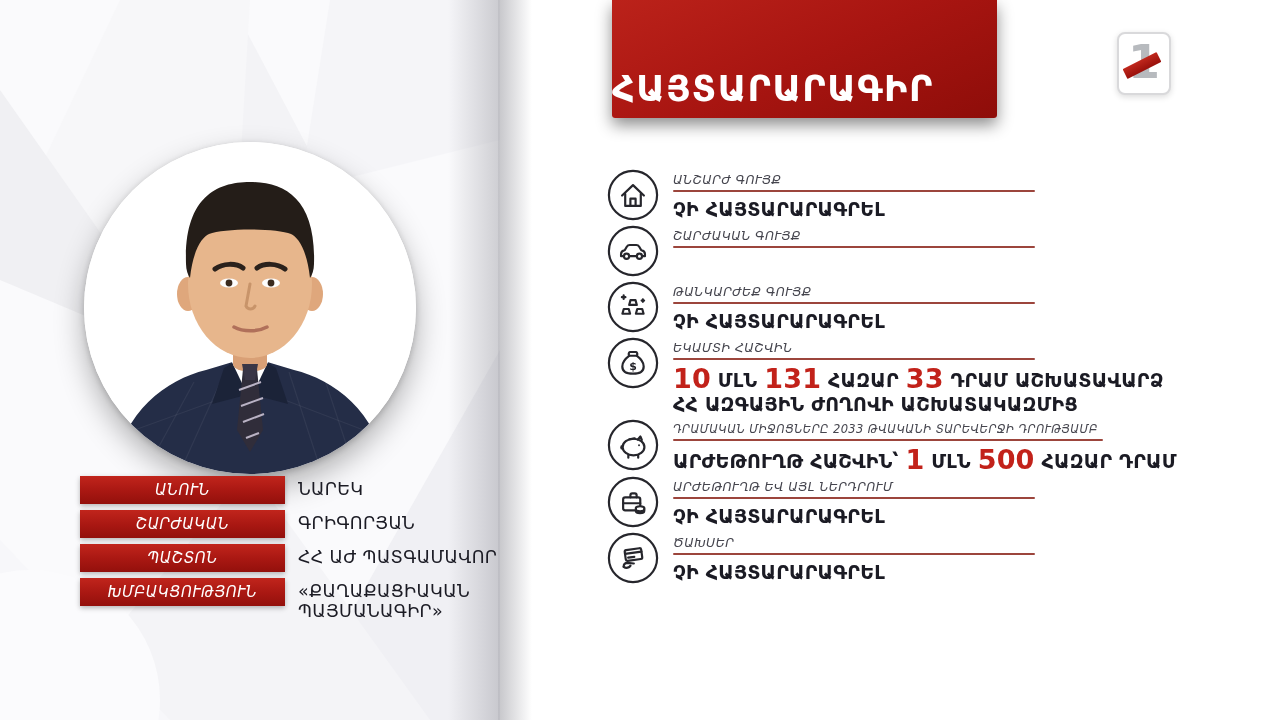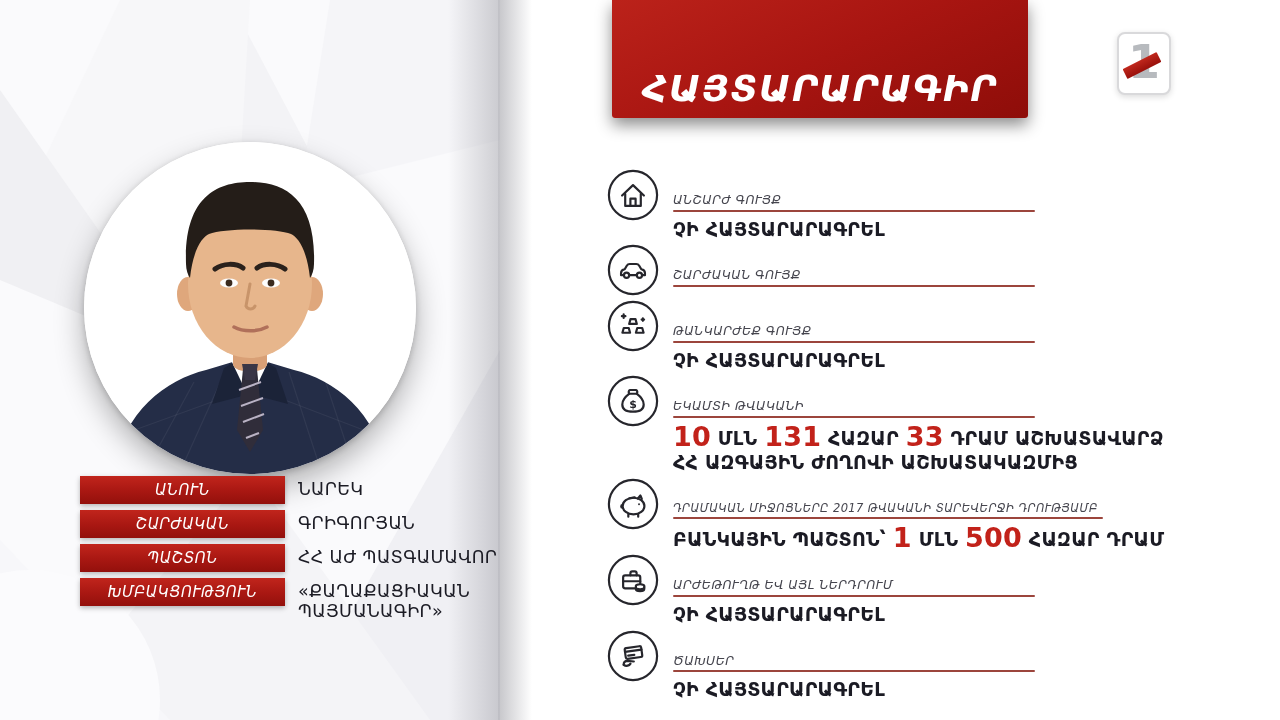--- a/index.html
+++ b/index.html
@@ -22,38 +22,38 @@
   .profile{position:absolute;left:80px;top:476px;}
   .field-row{display:flex;align-items:flex-start;margin-bottom:6px;}
   .field-label{width:205px;height:28px;flex:0 0 205px;
     background:linear-gradient(180deg,#c1251c 0%, #a81712 55%, #93100c 100%);
     color:#fff;font-style:italic;font-size:15px;letter-spacing:.5px;
     display:flex;align-items:center;justify-content:center;
     box-shadow:0 2px 5px rgba(0,0,0,.28);}
   .field-value{margin-left:13px;font-weight:normal;font-size:17.5px;color:var(--text-dark);
     line-height:1.12;padding-top:4px;max-width:215px;letter-spacing:.3px;}
   
-  .banner{position:absolute;left:612px;top:0;width:416px;height:118px;
+  .banner{position:absolute;left:612px;top:0;width:385px;height:118px;
     background:linear-gradient(155deg,#bb221a 0%, #a81511 50%, #8e0d09 100%);
     border-radius:0 0 3px 3px;box-shadow:0 7px 16px rgba(0,0,0,.45);
-    display:flex;align-items:flex-end;justify-content:center;padding-bottom:9px;box-sizing:border-box;font-style:italic;}
+    display:flex;align-items:flex-end;padding-bottom:9px;box-sizing:border-box;}
   .banner-title{color:#ffffff;font-weight:bold;font-size:35px;letter-spacing:1.5px;white-space:nowrap;}
   
   .logo{position:absolute;left:1117px;top:32px;width:50px;height:59px;background:#ffffff;
     border:2px solid #d9d9db;border-radius:8px;box-shadow:0 2px 6px rgba(0,0,0,.14);}
   .logo .one{position:absolute;left:50%;top:50%;transform:translate(-50%,-54%);
     font-weight:bold;font-size:46px;color:#b7babe;}
   .logo .stripe{position:absolute;left:4px;top:26px;width:38px;height:11px;
     background:linear-gradient(180deg,#c0281d,#99100b);transform:rotate(-27deg);border-radius:1px;}
   
   .decl{position:absolute;left:606px;top:168px;width:520px;}
   .decl-row{display:flex;margin-bottom:2px;}
   .decl-icon{width:54px;height:54px;flex:0 0 54px;margin-right:13px;}
   .decl-icon svg{width:54px;height:54px;display:block;}
-  .decl-content{padding-top:5px;min-width:0;margin-top:20px;}
+  .decl-content{padding-top:5px;min-width:0;}
   .decl-label{font-style:italic;font-size:12.5px;color:var(--label-gray);
     letter-spacing:.4px;white-space:nowrap;line-height:1.1;}
   .decl-rule{height:2px;background:var(--rule-red);width:362px;margin-top:3px;margin-bottom:5px;border-radius:1px;}
   .decl-row.wide .decl-label{font-size:11.5px;}
   .decl-row.wide .decl-rule{width:430px;}
   .decl-value{font-weight:bold;font-size:19px;color:var(--text-dark);
     line-height:1.28;letter-spacing:.2px;white-space:nowrap;}
   .decl-value .line{display:block;}
   .seg-num{color:var(--accent-red);font-size:27px;line-height:1;vertical-align:-1px;}
 </style>
@@ -209,45 +209,45 @@
     <div class="decl-row">
       <div class="decl-icon">
         <svg viewBox="0 0 52 52" fill="none" stroke="#26262c" stroke-width="2.1" stroke-linecap="round" stroke-linejoin="round">
           <circle cx="26" cy="26" r="23.2" fill="none"></circle>
           <path d="M22.5 19 c-4 3-6.8 6.4-6.8 10.3 0 4.6 4.2 7 10.3 7 s10.3-2.4 10.3-7 c0-3.9-2.8-7.3-6.8-10.3"></path>
           <path d="M22.5 19 c-1.2-1.6-.6-3.2.6-3.6 h5.8 c1.2.4 1.8 2 .6 3.6 z"></path>
           <text x="26" y="32.5" font-size="10.5" font-weight="bold" text-anchor="middle" stroke="none" fill="#26262c">$</text>
         </svg>
       </div>
       <div class="decl-content">
-        <div class="decl-label">ԵԿԱՄՏԻ ԹՎԱԿԱՆԻ</div>
+        <div class="decl-label">ԵԿԱՄՏԻ ՀԱՇՎԻՆ</div>
         <div class="decl-rule"></div>
         <div class="decl-value">
           <span class="line"><span class="seg-num">10</span><span class="seg"> ՄԼՆ </span><span class="seg-num">131</span><span class="seg"> ՀԱԶԱՐ </span><span class="seg-num">33</span><span class="seg"> ԴՐԱՄ ԱՇԽԱՏԱՎԱՐՁ</span></span>
           <span class="line"><span class="seg">ՀՀ ԱԶԳԱՅԻՆ ԺՈՂՈՎԻ ԱՇԽԱՏԱԿԱԶՄԻՑ</span></span>
         </div>
       </div>
     </div>
     <div class="decl-row wide">
       <div class="decl-icon">
         <svg viewBox="0 0 52 52" fill="none" stroke="#26262c" stroke-width="2.1" stroke-linecap="round" stroke-linejoin="round">
           <circle cx="26" cy="26" r="23.2" fill="none"></circle>
           <ellipse cx="26.5" cy="28" rx="10.5" ry="8"></ellipse>
           <path d="M30.5 20.8 l2.6-3 1.4 3.4"></path>
           <path d="M22.5 20.6 l5.2-1"></path>
           <path d="M16 27 c-1.8 0-1.8 2.6 0 2.6"></path>
           <path d="M21.5 35.8 v2.4 M31 35.8 v2.4"></path>
           <circle cx="31.8" cy="26.2" r=".9" fill="#26262c" stroke="none"></circle>
         </svg>
       </div>
       <div class="decl-content">
-        <div class="decl-label">ԴՐԱՄԱԿԱՆ ՄԻՋՈՑՆԵՐԸ 2017 ԹՎԱԿԱՆԻ ՏԱՐԵՎԵՐՋԻ ԴՐՈՒԹՅԱՄԲ</div>
-        <div class="decl-rule"></div>
-        <div class="decl-value">
-          <span class="line"><span class="seg">ԲԱՆԿԱՅԻՆ ՊԱՇՏՈՆ՝ </span><span class="seg-num">1</span><span class="seg"> ՄԼՆ </span><span class="seg-num">500</span><span class="seg"> ՀԱԶԱՐ ԴՐԱՄ</span></span>
+        <div class="decl-label">ԴՐԱՄԱԿԱՆ ՄԻՋՈՑՆԵՐԸ 2033 ԹՎԱԿԱՆԻ ՏԱՐԵՎԵՐՋԻ ԴՐՈՒԹՅԱՄԲ</div>
+        <div class="decl-rule"></div>
+        <div class="decl-value">
+          <span class="line"><span class="seg">ԱՐԺԵԹՈՒՂԹ ՀԱՇՎԻՆ՝ </span><span class="seg-num">1</span><span class="seg"> ՄԼՆ </span><span class="seg-num">500</span><span class="seg"> ՀԱԶԱՐ ԴՐԱՄ</span></span>
         </div>
       </div>
     </div>
     <div class="decl-row">
       <div class="decl-icon">
         <svg viewBox="0 0 52 52" fill="none" stroke="#26262c" stroke-width="2.1" stroke-linecap="round" stroke-linejoin="round">
           <circle cx="26" cy="26" r="23.2" fill="none"></circle>
           <rect x="16.5" y="21.5" width="16.5" height="12.5" rx="2"></rect>
           <path d="M23.5 21.5 v-2 c0-1 .8-1.8 1.8-1.8 h2.4 c1 0 1.8.8 1.8 1.8 v2"></path>
           <path d="M16.5 27.2 h16.5"></path>

